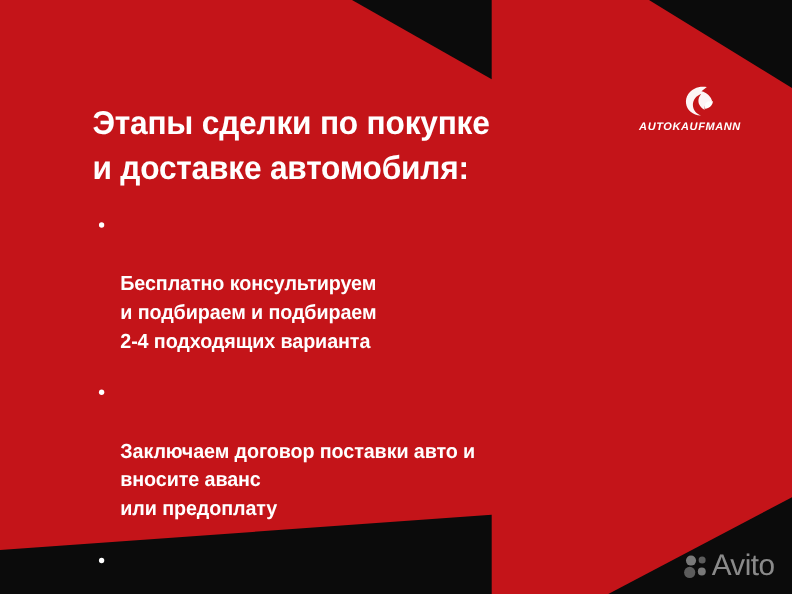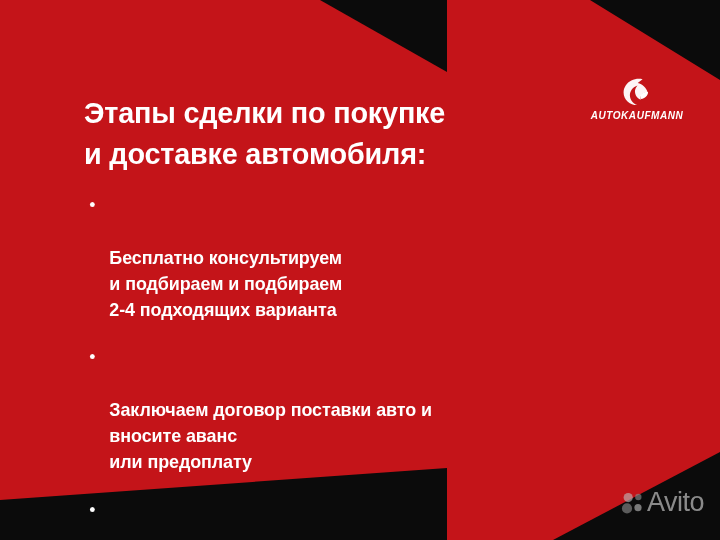--- a/index.html
+++ b/index.html
@@ -48,21 +48,20 @@
     transform: scaleX(0.96);
     transform-origin: left top;
   }
 
   
   .brand {
     position: absolute;
     left: 581px;
     top: 78px;
     width: 112px;
-    text-align: center;
     color: #FFFFFF;
   }
   .brand-mark {
     display: block;
     margin: 0 auto 2px auto;
     width: 34px;
     height: 30px;
   }
   .brand-name {
     display: block;
@@ -105,21 +104,21 @@
     width: 5px;
     height: 5px;
     border-radius: 50%;
     background: #FFFFFF;
   }
 
   
   .watermark {
     position: absolute;
     right: 16px;
-    bottom: 24px;
+    bottom: 12px;
     display: flex;
     align-items: center;
     gap: 4px;
     opacity: 0.62;
     text-align: center;
   }
   .wm-dots { width: 22px; height: 22px; display: block; }
   .wm-text {
     font-size: 27px;
     font-weight: normal;

